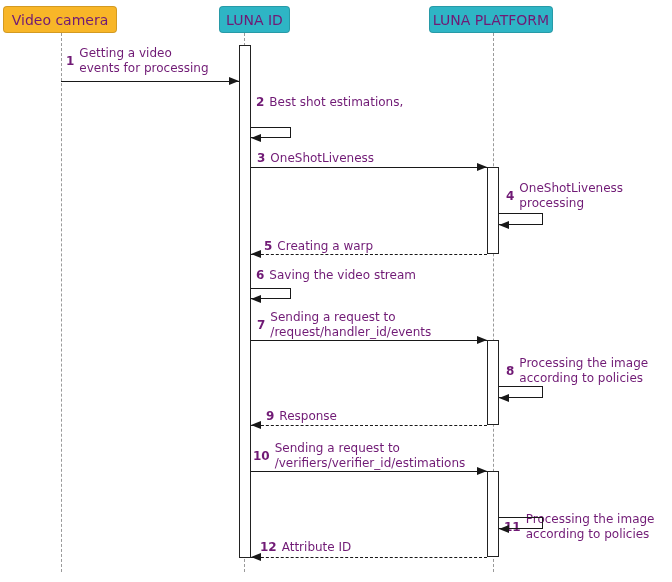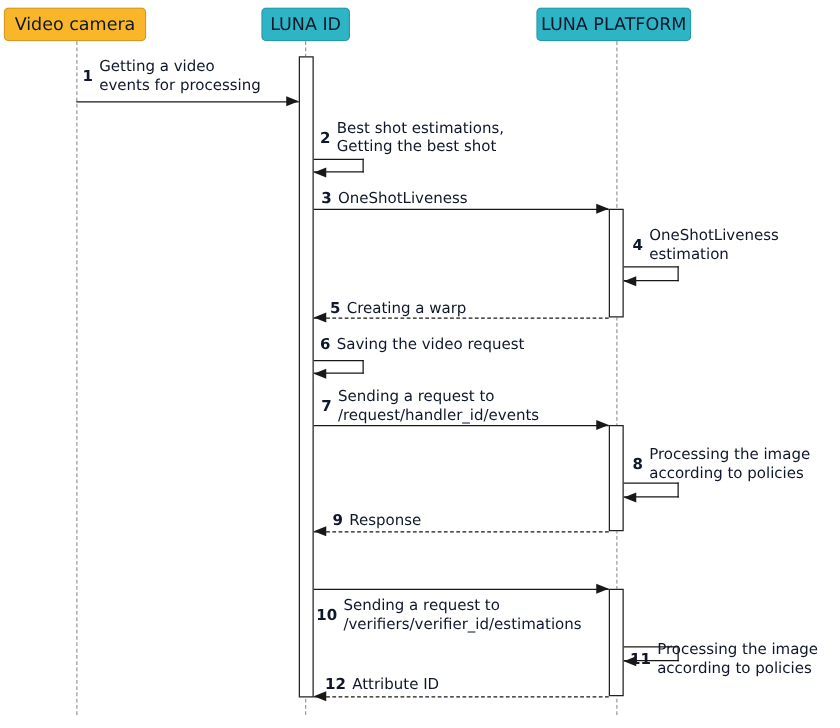--- a/index.html
+++ b/index.html
@@ -1,18 +1,18 @@
 <!DOCTYPE html>
 <html><head>
 <meta charset="utf-8">
 <style>
   html,body { margin:0; padding:0; background:#ffffff; }
   .diagram {
     position:relative; width:672px; height:582px; background:#ffffff;
-    font-family:"DejaVu Sans", sans-serif; color:#0f172a; overflow:hidden;
+    font-family:"DejaVu Sans", sans-serif; color:#701a75; overflow:hidden;
   }
   .participant {
     position:absolute; top:6px; height:27px; box-sizing:border-box;
     display:flex; align-items:center; justify-content:center;
     border-radius:4px; font-size:14px; border:1px solid rgba(0,0,0,0.15);
   }
   .lifeline {
     position:absolute; top:33px; height:539px; width:0;
     border-left:1px dashed #9a9a9a;
   }
@@ -48,21 +48,21 @@
 
 <div class="diagram">
 
   <div class="lifeline" style="left:61px;"></div>
   <div class="lifeline" style="left:244px;"></div>
   <div class="lifeline" style="left:493px;"></div>
 
   <div class="participant" style="left: 3px; width: 114px; background-color: rgb(248, 182, 40);">
     <span>Video camera</span>
   </div>
-  <div class="participant" style="left: 209px; width: 71px; background-color: rgb(46, 181, 197); text-align: right;">
+  <div class="participant" style="left: 219px; width: 71px; background-color: rgb(46, 181, 197); text-align: right;">
     <span>LUNA ID</span>
   </div>
   <div class="participant" style="left: 429px; width: 124px; background-color: rgb(46, 181, 197);">
     <span>LUNA PLATFORM</span>
   </div>
 
   <div class="activation" style="left:239px;top:45px;height:513px;"></div>
   <div class="activation" style="left:487px;top:167px;height:87px;"></div>
   <div class="activation" style="left:487px;top:340px;height:85px;"></div>
   <div class="activation" style="left:487px;top:471px;height:86px;"></div>
@@ -74,58 +74,57 @@
       <span>events for processing</span>
     </span>
   </div>
   <div class="line-s" style="left:61px;top:81px;width:178px;"></div>
   <div class="head-r" style="left:229px;top:77px;"></div>
 
   <div class="msg-label" style="left:256px;top:95px;">
     <span class="num">2</span>
     <span class="txt">
       <span>Best shot estimations,</span>
-      <span>Getting the best shot</span>
     </span>
   </div>
   <div class="selfloop" style="left:251px;top:127px;width:40px;height:11px;"></div>
   <div class="head-l" style="left:251px;top:134px;"></div>
 
   <div class="msg-label" style="left:257px;top:151px;">
     <span class="num">3</span>
     <span class="txt">
       <span>OneShotLiveness</span>
     </span>
   </div>
   <div class="line-s" style="left:251px;top:167px;width:236px;"></div>
   <div class="head-r" style="left:477px;top:163px;"></div>
 
   <div class="msg-label" style="left:506px;top:181px;">
     <span class="num">4</span>
     <span class="txt">
       <span>OneShotLiveness</span>
-      <span>estimation</span>
+      <span>processing</span>
     </span>
   </div>
   <div class="selfloop" style="left:499px;top:213px;width:44px;height:12px;"></div>
   <div class="head-l" style="left:499px;top:221px;"></div>
 
   <div class="msg-label" style="left:264px;top:239px;">
     <span class="num">5</span>
     <span class="txt">
       <span>Creating a warp</span>
     </span>
   </div>
   <div class="line-d" style="left:251px;top:254px;width:236px;"></div>
   <div class="head-l" style="left:251px;top:250px;"></div>
 
   <div class="msg-label" style="left:256px;top:268px;">
     <span class="num">6</span>
     <span class="txt">
-      <span>Saving the video request</span>
+      <span>Saving the video stream</span>
     </span>
   </div>
   <div class="selfloop" style="left:251px;top:288px;width:40px;height:11px;"></div>
   <div class="head-l" style="left:251px;top:295px;"></div>
 
   <div class="msg-label" style="left:257px;top:310px;">
     <span class="num">7</span>
     <span class="txt">
       <span>Sending a request to</span>
       <span>/request/handler_id/events</span>
@@ -146,21 +145,21 @@
 
   <div class="msg-label" style="left:266px;top:409px;">
     <span class="num">9</span>
     <span class="txt">
       <span>Response</span>
     </span>
   </div>
   <div class="line-d" style="left:251px;top:425px;width:236px;"></div>
   <div class="head-l" style="left:251px;top:421px;"></div>
 
-  <div class="msg-label" style="left:253px;top:441px;margin-top:36px;">
+  <div class="msg-label" style="left:253px;top:441px;">
     <span class="num">10</span>
     <span class="txt">
       <span>Sending a request to</span>
       <span>/verifiers/verifier_id/estimations</span>
     </span>
   </div>
   <div class="line-s" style="left:251px;top:471px;width:236px;"></div>
   <div class="head-r" style="left:477px;top:467px;"></div>
 
   <div class="msg-label" style="left:504px;top:512px;">

